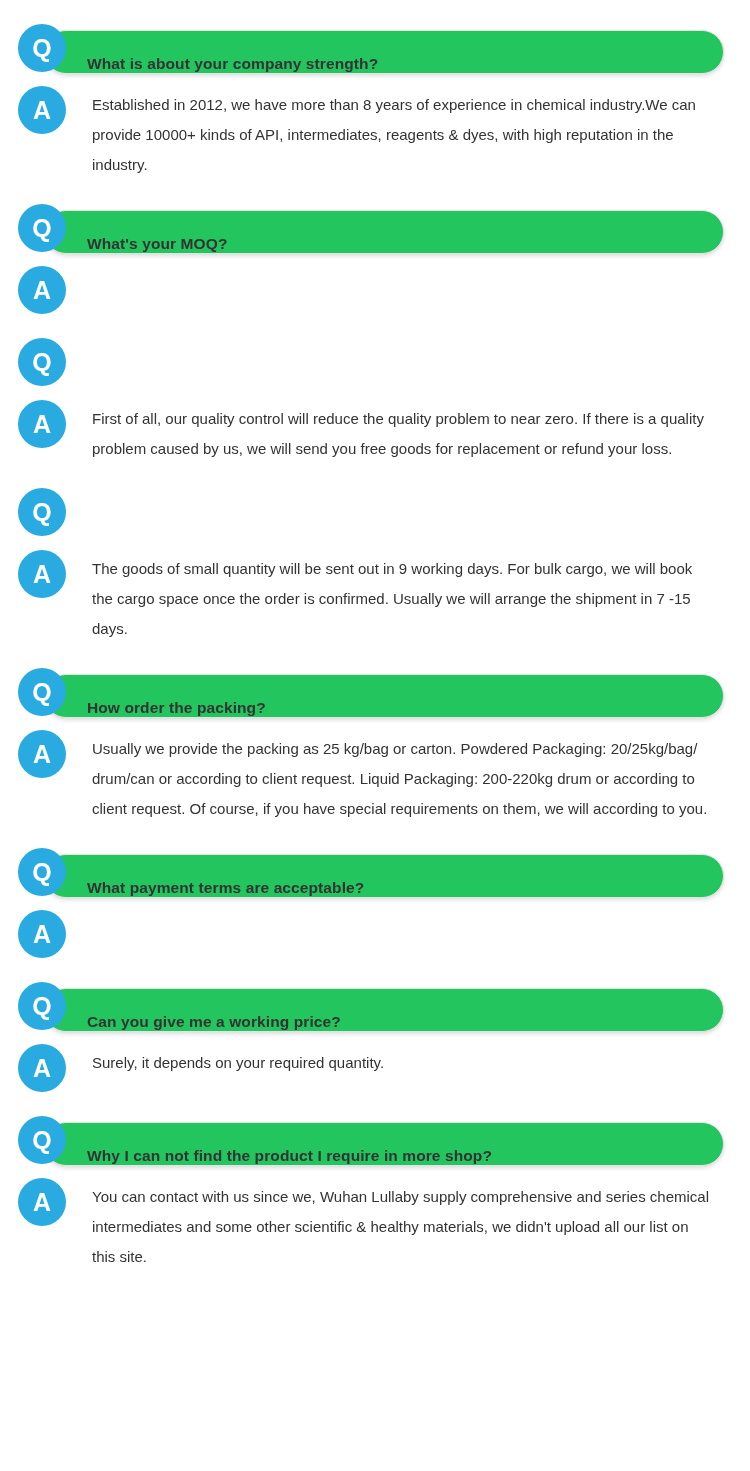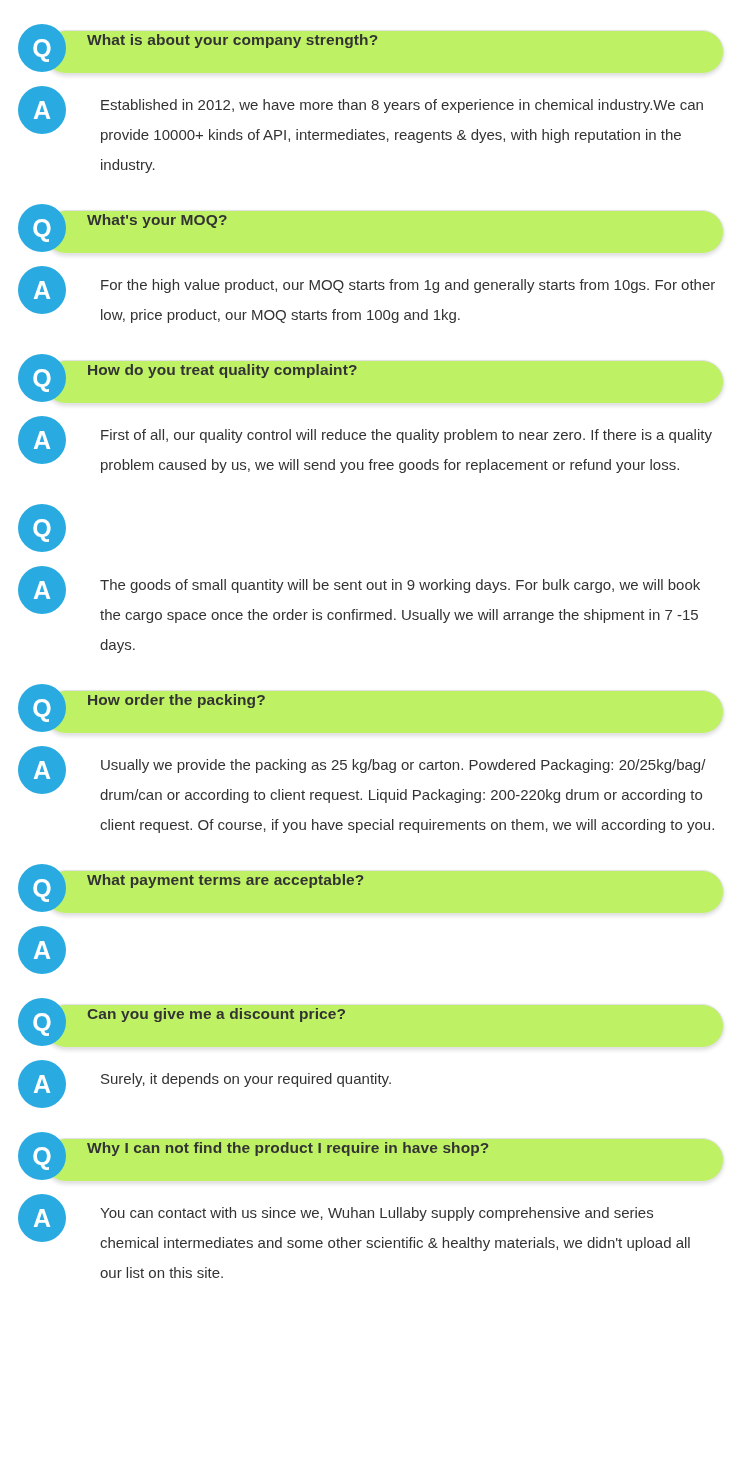--- a/index.html
+++ b/index.html
@@ -48,26 +48,26 @@
     font-family: "Liberation Sans", sans-serif;
   }
   .badge.a {
     background: #29ABE2;
   }
   .q-bubble {
     flex: 1 1 auto;
     margin-left: -22px;
     height: 44px;
     display: flex;
-    align-items: flex-start;
+    align-items: flex-end;
     padding-left: 42px;
     padding-right: 18px;
     border: 1px solid #e2e2e2;
     border-radius: 22px;
-    background: #bef264;
+    background: #22c55e;
     box-shadow: 0 2px 4px rgba(0,0,0,0.14);
     position: relative;
     z-index: 1;
     margin-top: 7px;
   }
   .q-text {
     font-size: 15.5px;
     font-weight: bold;
     color: #333333;
     letter-spacing: 0.1px;
@@ -77,21 +77,21 @@
   .a-row {
     display: flex;
     align-items: flex-start;
     padding-top: 4px;
   }
   .a-row .badge {
     margin-top: 2px;
   }
   .a-text {
     flex: 1 1 auto;
-    margin-left: 34px;
+    margin-left: 26px;
     font-size: 15px;
     line-height: 30px;
     color: #333333;
     padding-right: 8px;
     padding-top: 6px;
   }
   .pair-gap-lg { margin-bottom: 22px; }
 </style>
 </head>
 <body>
@@ -112,29 +112,25 @@
       </div>
       <div class="qa-pair pair-gap-lg">
         <div class="q-row">
           <div class="badge q">Q</div>
           <div class="q-bubble">
             <span class="q-text">What's your MOQ?</span>
           </div>
         </div>
         <div class="a-row">
           <div class="badge a">A</div>
-          <div class="a-text">For the high value product, our MOQ starts from 1g and generally starts from 10gs. For other low, price product, our MOQ starts from 100g and 1kg.</div>
         </div>
       </div>
       <div class="qa-pair pair-gap-lg">
         <div class="q-row">
           <div class="badge q">Q</div>
-          <div class="q-bubble">
-            <span class="q-text">How do you treat quality complaint?</span>
-          </div>
         </div>
         <div class="a-row">
           <div class="badge a">A</div>
           <div class="a-text">First of all, our quality control will reduce the quality problem to near zero. If there is a quality problem caused by us, we will send you free goods for replacement or refund your loss.</div>
         </div>
       </div>
       <div class="qa-pair pair-gap-lg">
         <div class="q-row">
           <div class="badge q">Q</div>
         </div>
@@ -163,33 +159,33 @@
           </div>
         </div>
         <div class="a-row">
           <div class="badge a">A</div>
         </div>
       </div>
       <div class="qa-pair pair-gap-lg">
         <div class="q-row">
           <div class="badge q">Q</div>
           <div class="q-bubble">
-            <span class="q-text">Can you give me a discount price?</span>
+            <span class="q-text">Can you give me a working price?</span>
           </div>
         </div>
         <div class="a-row">
           <div class="badge a">A</div>
           <div class="a-text">Surely, it depends on your required quantity.</div>
         </div>
       </div>
       <div class="qa-pair">
         <div class="q-row">
           <div class="badge q">Q</div>
           <div class="q-bubble">
-            <span class="q-text">Why I can not find the product I require in have shop?</span>
+            <span class="q-text">Why I can not find the product I require in more shop?</span>
           </div>
         </div>
         <div class="a-row">
           <div class="badge a">A</div>
           <div class="a-text">You can contact with us since we, Wuhan Lullaby supply comprehensive and series chemical intermediates and some other scientific &amp; healthy materials, we didn't upload all our list on this site.</div>
         </div>
       </div>
     </div>
 </div>
 

